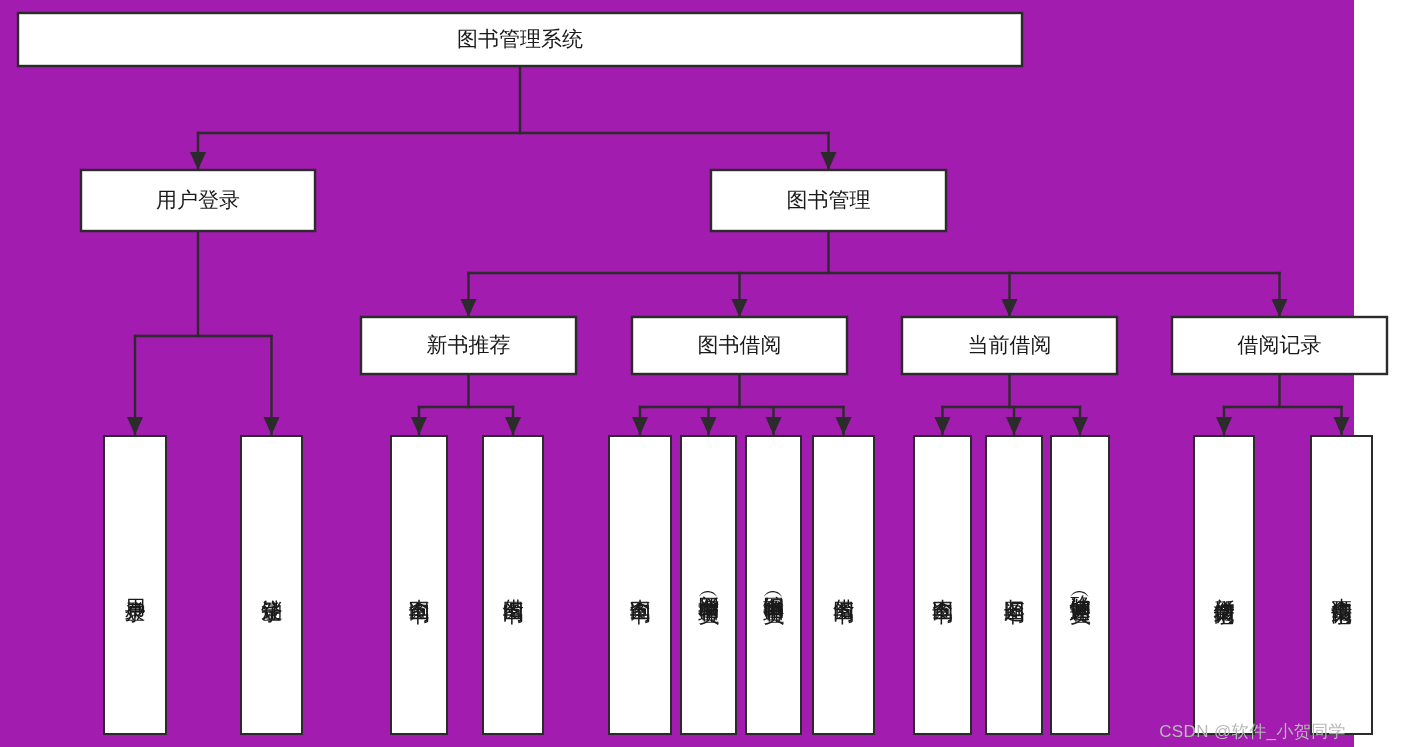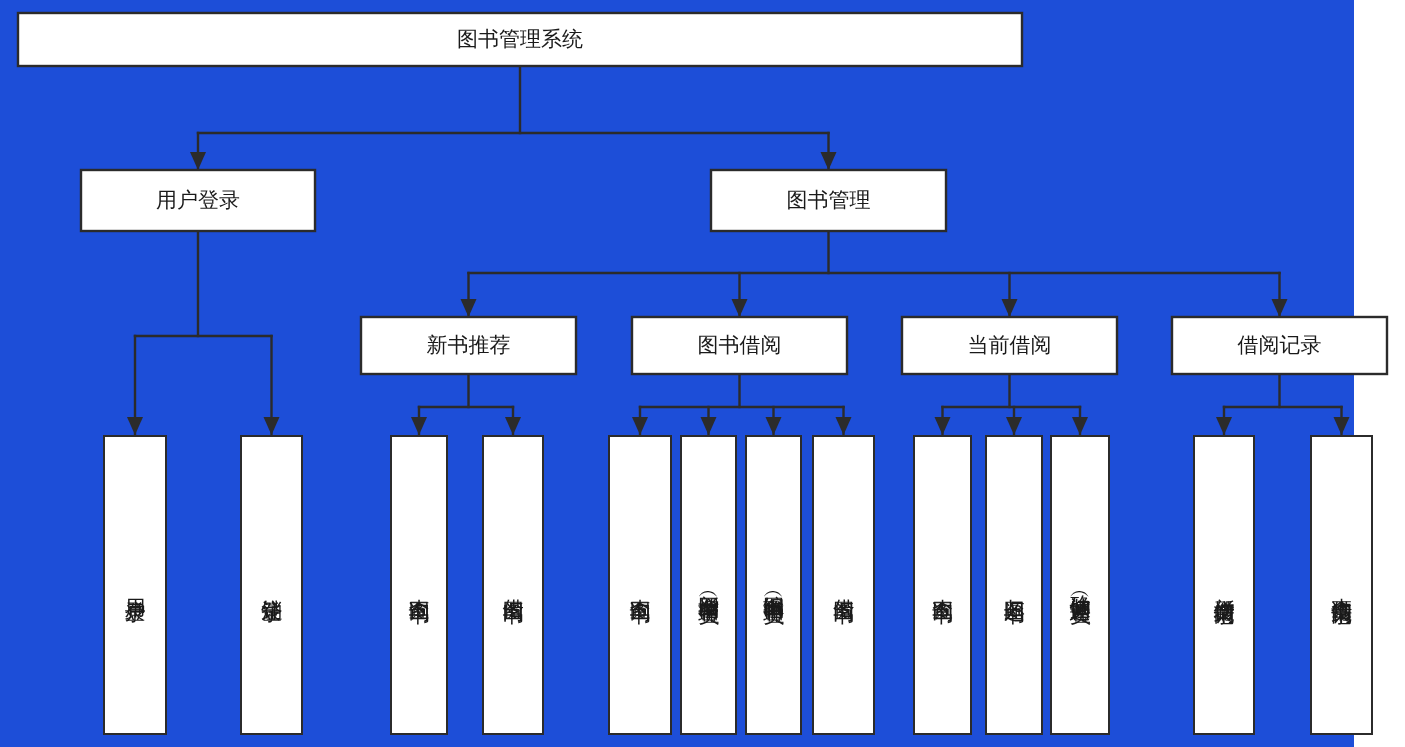--- a/index.html
+++ b/index.html
@@ -10,21 +10,21 @@
   body {
     width: 1405px;
     height: 747px;
     font-family: "Liberation Sans", "DejaVu Sans", sans-serif;
     overflow: hidden;
   }
   #diagram-root {
     position: relative;
     width: 1354px;
     height: 747px;
-    background: #1d4ed8;
+    background: #a21caf;
   }
   svg.flow {
     position: absolute;
     left: 0;
     top: 0;
     width: 1405px;
     height: 747px;
     display: block;
   }
   .node-rect {
@@ -209,13 +209,14 @@
         <span class="leaf-text">确认归还（管理员）</span>
       </div>
       <div class="leaf-box" style="left: 1193px; top: 435px; width: 62px; height: 300px;">
         <span class="leaf-text">新增借阅记录</span>
       </div>
       <div class="leaf-box" style="left: 1310px; top: 435px; width: 63px; height: 300px;">
         <span class="leaf-text">查询借阅记录</span>
       </div>
     </div>
 
+  <div class="watermark">CSDN @软件_小贺同学</div>
 </div>
 
 </body></html>

